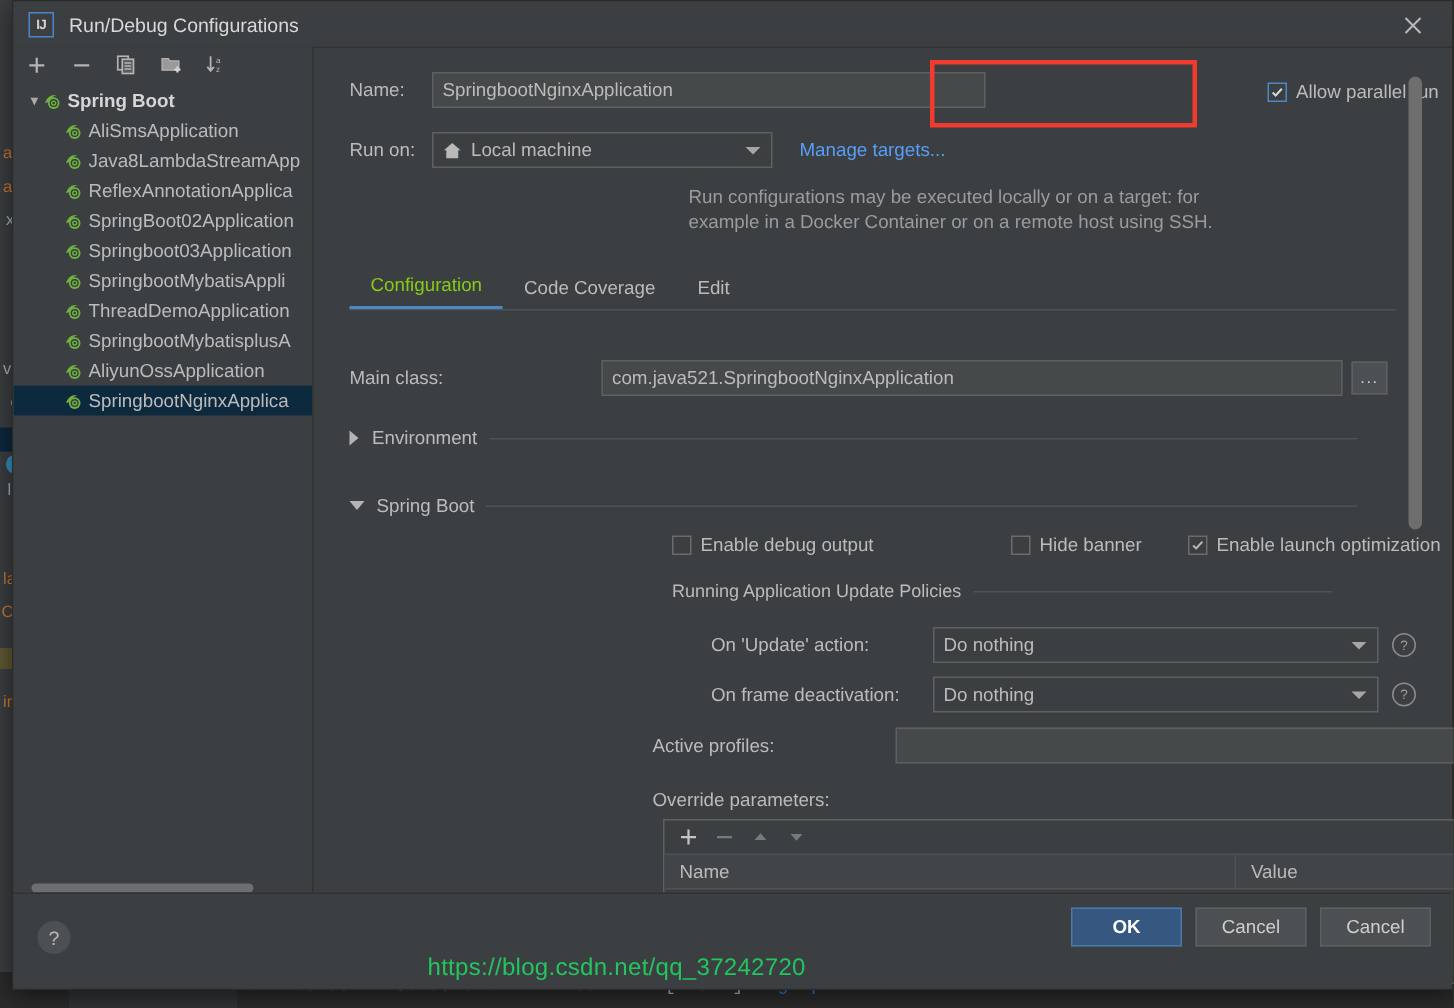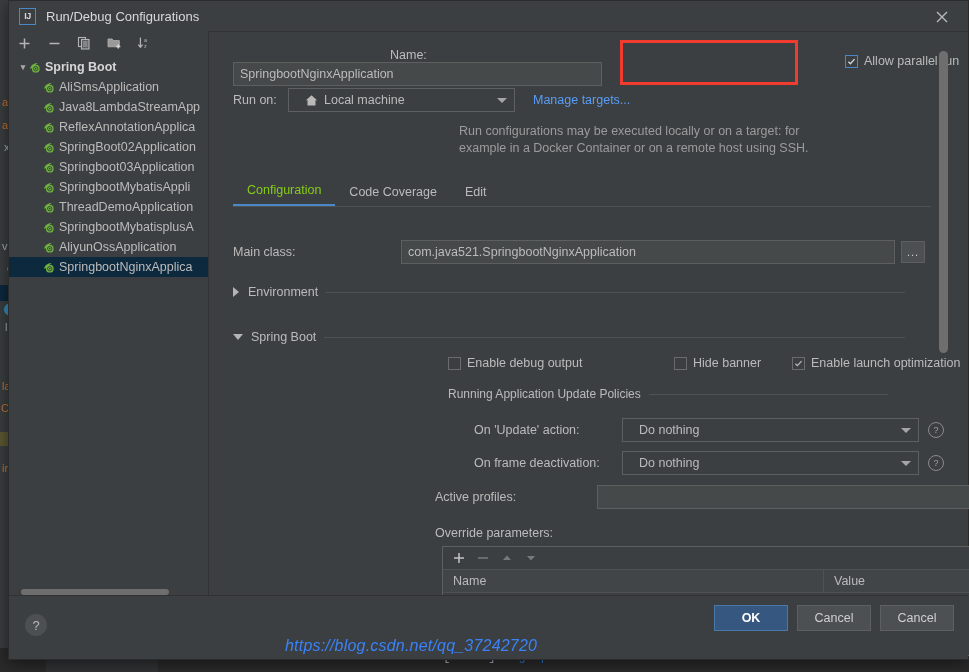--- a/index.html
+++ b/index.html
@@ -59,21 +59,21 @@
 
   
   .rightpane{flex:1;position:relative;padding:0;box-sizing:border-box;}
   .row{display:flex;align-items:center;}
   .lbl{color:#bbbbbb;}
   .field{
     background:#45494a;border:1px solid #5e6060;box-sizing:border-box;height:24px;
     color:#bbbbbb;font-size:12.5px;display:flex;align-items:center;padding:0 6px;
   }
   .combo{background:#3c3f41;border:1px solid #5e6060;height:24px;box-sizing:border-box;
-    display:flex;align-items:center;padding:0 16px;position:relative;color:#bbbbbb;}
+    display:flex;align-items:center;padding:0 6px;position:relative;color:#bbbbbb;}
   .combo .arrow{position:absolute;right:7px;top:9px;width:0;height:0;
     border-left:5px solid transparent;border-right:5px solid transparent;border-top:5px solid #a6a6a6;}
   .cbx{width:13px;height:13px;border:1px solid #6b6b6b;background:#3c3f41;box-sizing:border-box;
     display:inline-flex;align-items:center;justify-content:center;flex:0 0 auto;}
   .cbx.on{border-color:#6b6b6b;}
   .cbx.on.accent{border:1px solid #4a88c7;}
   .cbx .tick{width:9px;height:9px;}
   .chkwrap{display:flex;align-items:center;gap:6px;cursor:default;}
   .helpico{width:14px;height:14px;border:1px solid #8a8a8a;border-radius:50%;
     font-size:9px;display:flex;align-items:center;justify-content:center;color:#a0a0a0;}
@@ -108,22 +108,22 @@
 
   
   .bottombar{position:absolute;left:0;right:0;bottom:0;height:63px;border-top:1px solid #323232;background:#3c3f41;}
   .qmark{position:absolute;left:16px;top:18px;width:22px;height:22px;border-radius:50%;background:#4d5052;
     display:flex;align-items:center;justify-content:center;color:#b9b9b9;font-size:13px;cursor:default;}
   .btn{height:26px;min-width:74px;display:inline-flex;align-items:center;justify-content:center;
     border:1px solid #5e6060;background:#4c5052;color:#cfcfcf;font-size:12.5px;box-sizing:border-box;cursor:default;}
   .btn.primary{background:#365880;border-color:#4a78a8;color:#ffffff;font-weight:bold;}
   .btnrow{position:absolute;right:14px;top:9px;display:flex;gap:9px;}
 
-  .watermark{position:absolute;left:285px;top:637px;font-size:16px;color:#3b82f6;
-    font-family:"Liberation Sans",sans-serif;white-space:nowrap;letter-spacing:.2px;font-style:italic;}
+  .watermark{position:absolute;left:285px;top:637px;font-size:16px;color:#22c55e;
+    font-family:"Liberation Sans",sans-serif;white-space:nowrap;letter-spacing:.2px;}
 </style>
 </head>
 <body>
 
 <div class="ide-bg"></div>
 <div class="ide-left-strip">
   <div class="bg-frag" style="top:96px;color:#cc7832;left:2px;">at</div>
   <div class="bg-frag" style="top:119px;color:#cc7832;left:2px;">at</div>
   <div class="bg-frag" style="top:141px;color:#a9b7c6;left:4px;">x</div>
   <div class="bg-frag" style="top:240px;color:#a9b7c6;left:2px;">va</div>
@@ -319,21 +319,21 @@
 
       <div class="lp-hscroll"></div>
 
       <div class="lp-footer">
         <span class="link">Edit configuration templates...</span>
       </div>
     </div>
 
     <div class="rightpane">
 
-      <div class="row" style="position:absolute;left:24px;top:17px;flex-direction:column;">
+      <div class="row" style="position:absolute;left:24px;top:17px;">
         <span class="lbl" style="width:55px;">Name:</span>
         <div class="field" style="width:369px;margin-left:0;">
           <span>SpringbootNginxApplication</span>
         </div>
       </div>
 
       <div class="chkwrap" style="position:absolute;left:636px;top:23px;">
         <span class="cbx on accent">
           <svg class="tick" viewBox="0 0 10 10">
               <path d="M1.6 5.2 L3.8 7.4 L8.4 2.4" stroke="#cfd8dc" stroke-width="1.5" fill="none"></path>

